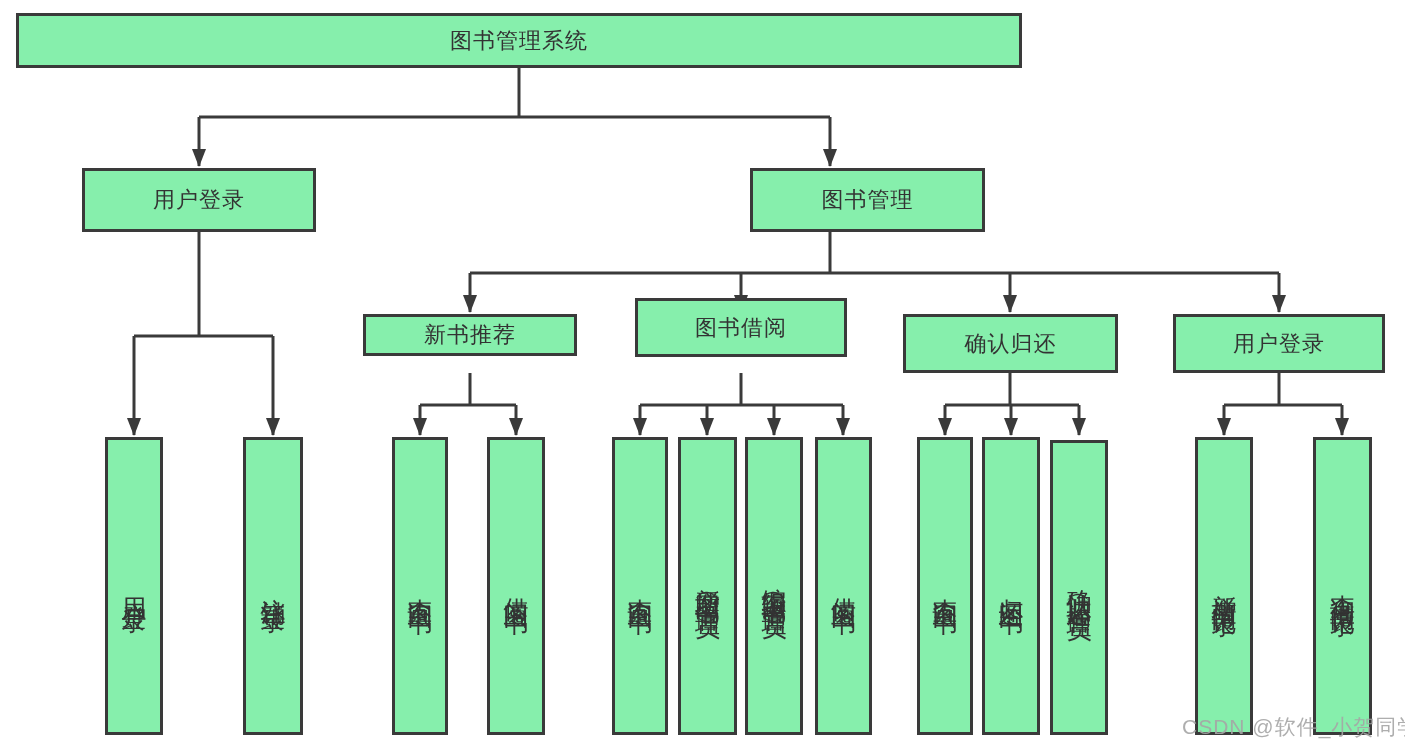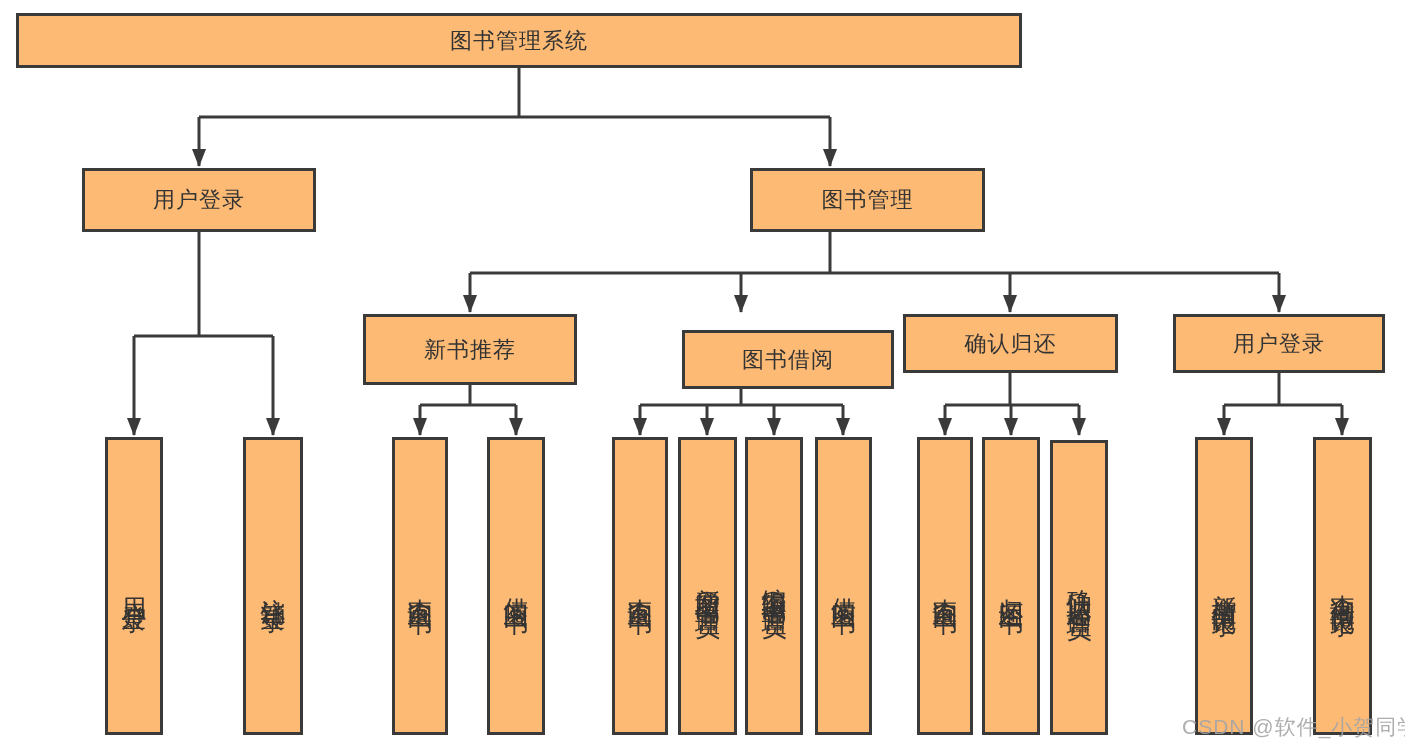--- a/index.html
+++ b/index.html
@@ -17,21 +17,21 @@
   }
   #wires {
     position: absolute;
     left: 0; top: 0;
     width: 1405px;
     height: 747px;
   }
   .hbox, .vbox {
     position: absolute;
     box-sizing: border-box;
-    background: #fdba74;
+    background: #86efac;
     border: 3px solid #3a3a3a;
     display: flex;
     align-items: center;
     justify-content: center;
     color: #333333;
     overflow: hidden;
   }
   .hbox { font-size: 22px; letter-spacing: 1px; }
   .vbox { font-size: 25px; }
   .vlabel {
@@ -108,24 +108,24 @@
     <span class="hlabel">图书管理系统</span>
   </div>
 
   <div class="hbox" style="left:82px; top:168px; width:234px; height:64px;">
     <span class="hlabel">用户登录</span>
   </div>
   <div class="hbox" style="left:712px; top:168px; width:235px; height:64px;margin-left:38px;">
     <span class="hlabel">图书管理</span>
   </div>
 
-  <div class="hbox" style="left:363px; top:314px; width:214px; height:71px;">
+  <div class="hbox" style="left:363px; top:314px; width:214px; height:42px;">
     <span class="hlabel">新书推荐</span>
   </div>
-  <div class="hbox" style="left:635px; top:330px; width:212px; height:59px;margin-left:47px;">
+  <div class="hbox" style="left:635px; top:298px; width:212px; height:59px;">
     <span class="hlabel">图书借阅</span>
   </div>
   <div class="hbox" style="left:903px; top:314px; width:215px; height:59px;">
     <span class="hlabel">确认归还</span>
   </div>
   <div class="hbox" style="left:1173px; top:314px; width:212px; height:59px;">
     <span class="hlabel">用户登录</span>
   </div>
 
   <div class="vbox" style="left:105px; top:437px; width:58px; height:298px;">

